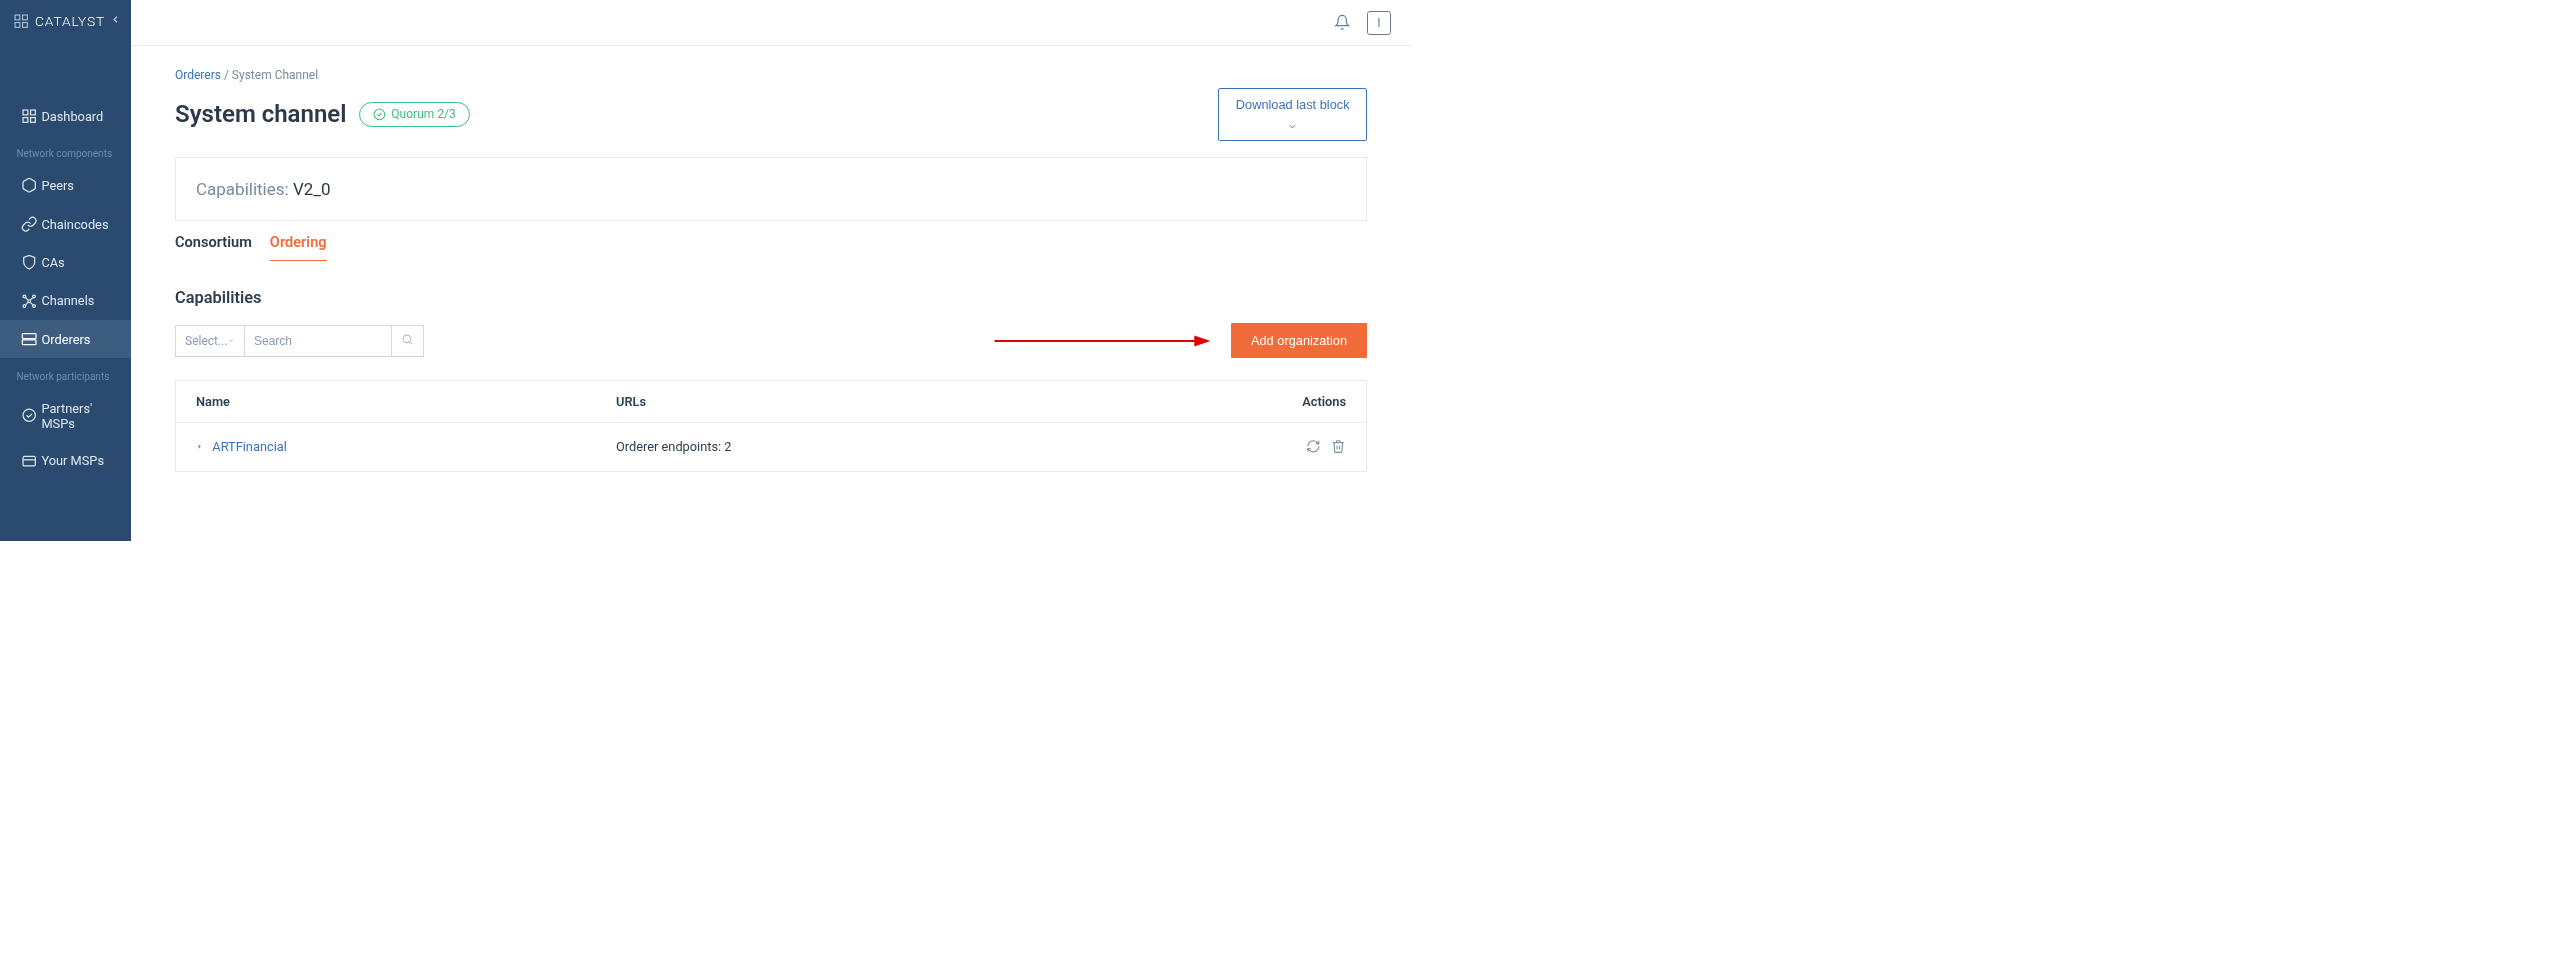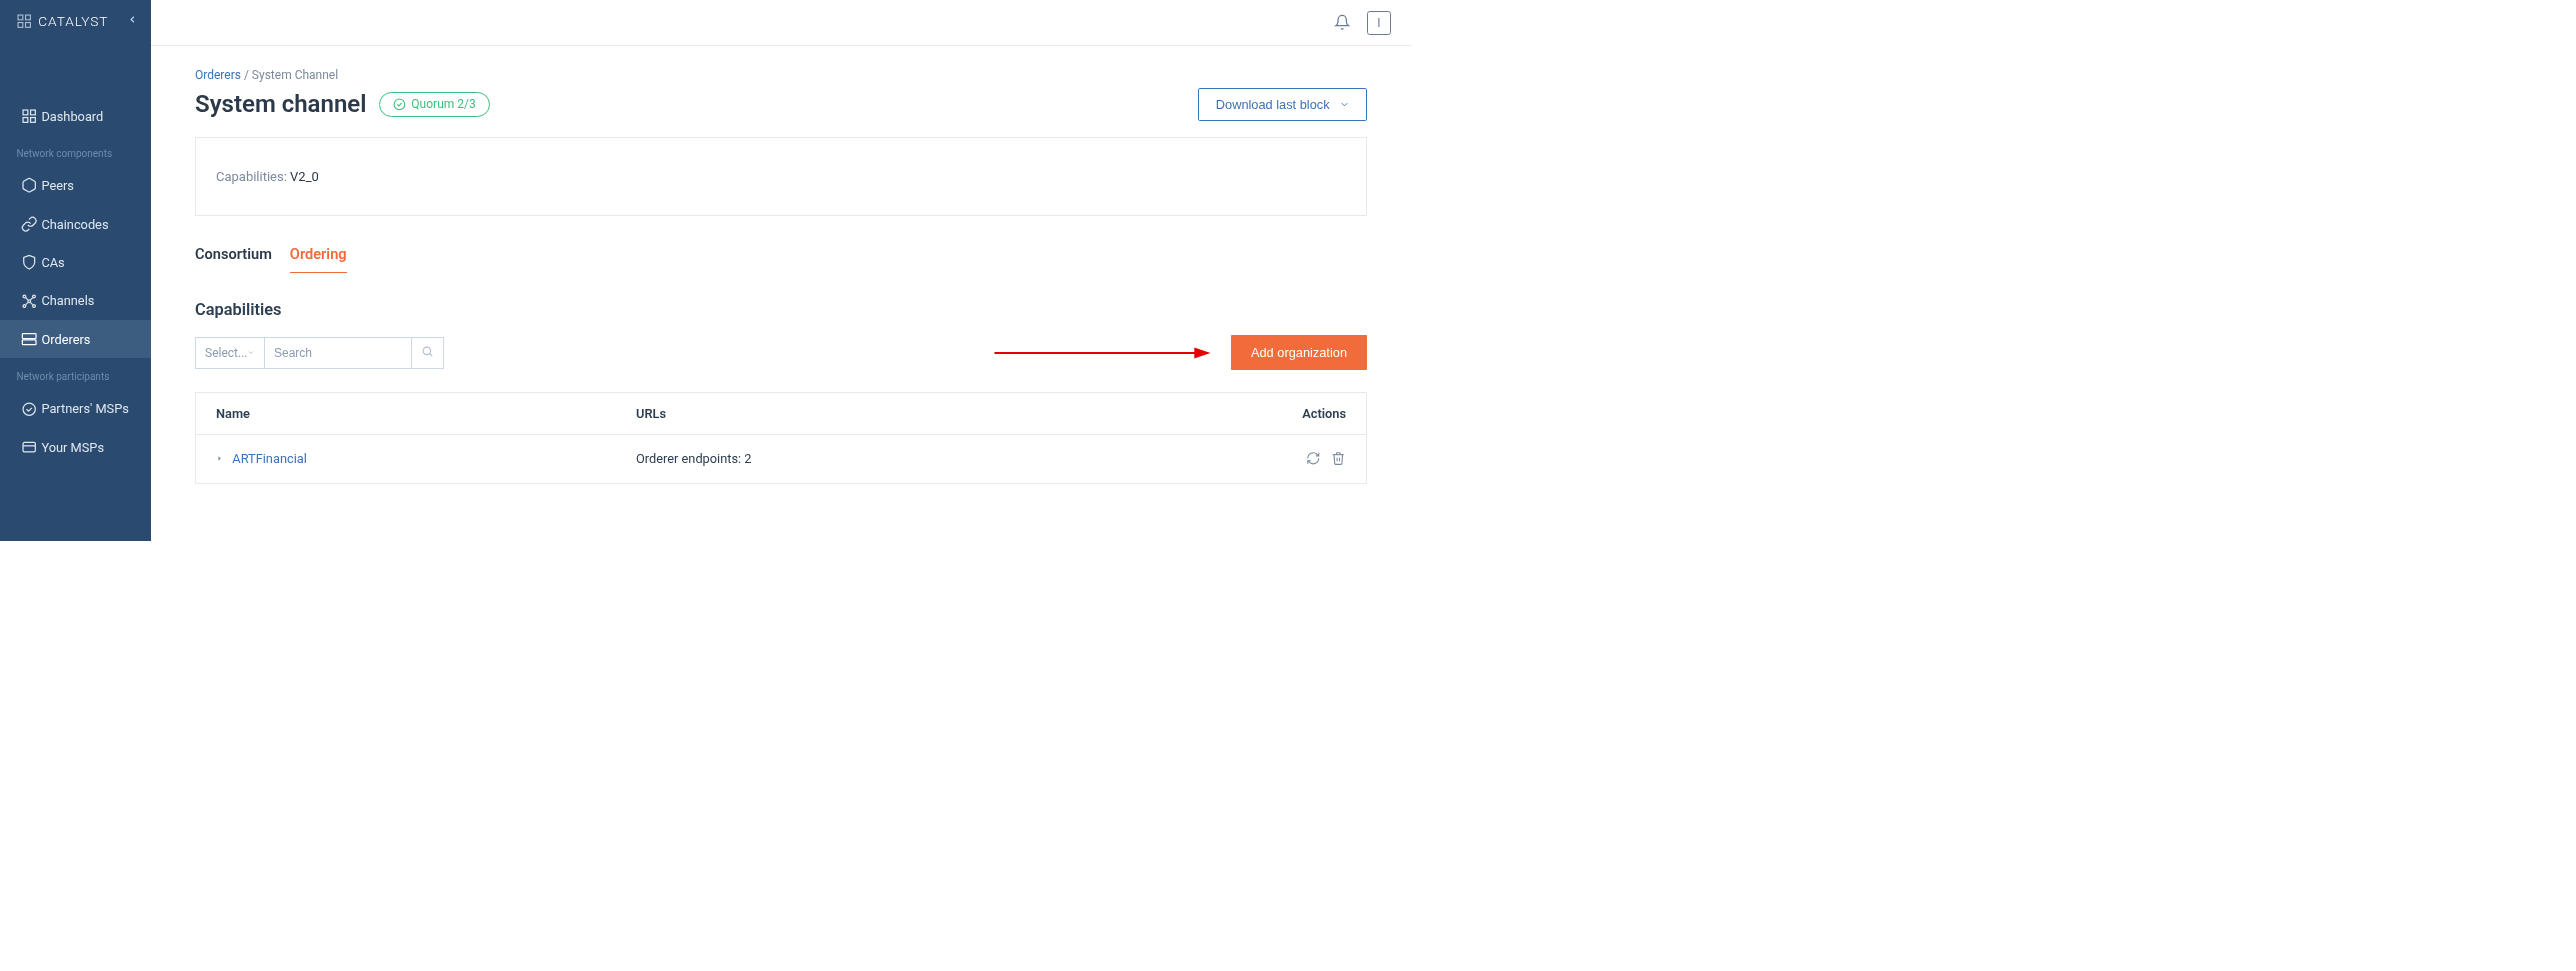--- a/index.html
+++ b/index.html
@@ -1,20 +1,20 @@
 <!DOCTYPE html>
 <html style="font-size:14.6px"><head>
 <meta charset="utf-8">
 <style>
 * { margin: 0; padding: 0; box-sizing: border-box; }
 body { font-family: -apple-system, BlinkMacSystemFont, "Segoe UI", Roboto, sans-serif; font-size: 12.8px; color: #2c3e50; background: #fff; }
 .app { display: flex; height: 541px; width: 1411px; }
 
 
-.sidebar { width: 151px; background: #2a4b6f; color: #fff; display: flex; flex-direction: column; flex-shrink: 0; }
+.sidebar { width: 131px; background: #2a4b6f; color: #fff; display: flex; flex-direction: column; flex-shrink: 0; align-items: center; }
 .sidebar-header { display: flex; align-items: center; padding: 12.8px 12.8px 12.8px 16.4px; gap: 5.5px; }
 .logo-mark { width: 16.4px; height: 16.4px; }
 .logo-text { font-size: 13.7px; font-weight: 300; letter-spacing: 0.9px; }
 .collapse-btn { margin-left: auto; cursor: pointer; }
 .sidebar-body { margin-top: 55px; }
 .nav-item { display: flex; align-items: center; gap: 4px; padding: 11px 21px; color: #e0e7ef; cursor: pointer; font-size: 12.8px; }
 .nav-item.active { background: #3d5d80; color: #fff; }
 .nav-item .nav-icon { width: 16.4px; height: 16.4px; flex-shrink: 0; }
 .nav-section { padding: 12.8px 16.4px 7.3px; color: #6e8bab; font-size: 10px; }
 
@@ -26,24 +26,24 @@
 
 
 .content { padding: 22px 44px; }
 .breadcrumb { font-size: 12px; color: #7b8a9c; margin-bottom: 5.5px; }
 .breadcrumb a { color: #3a74b8; text-decoration: none; }
 .page-head { display: flex; align-items: center; justify-content: space-between; margin-bottom: 16.4px; }
 .page-head-left { display: flex; align-items: center; gap: 12.8px; }
 .page-title { font-size: 24px; font-weight: 600; color: #2b3948; }
 .badge { border: 0.9px solid #3bbf7a; color: #3bbf7a; border-radius: 16.4px; padding: 4.6px 12.8px; font-size: 12px; display: flex; align-items: center; gap: 5.5px; }
 .badge svg { width: 12.8px; height: 12.8px; }
-.download-btn { border: 0.9px solid #3a74b8; color: #3a74b8; background: #fff; padding: 8.2px 16.4px; font-size: 12.8px; border-radius: 1.8px; cursor: pointer; display: flex; align-items: center; gap: 9px; }
+.download-btn { border: 0.9px solid #3a74b8; color: #3a74b8; background: #fff; padding: 8.2px 16.4px; font-size: 12.8px; border-radius: 1.8px; cursor: pointer; display: flex; align-items: center; gap: 9px; flex-direction: column; }
 .download-btn svg { width: 11px; height: 11px; }
 
-.info-box { border: 0.9px solid #e5eaef; padding: 31px 20px; margin-bottom: 29px; color: #7b8a9c; font-size: 13px; }
+.info-box { border: 0.9px solid #e5eaef; padding: 21px 20px; margin-bottom: 12px; color: #7b8a9c; font-size: 17px; }
 .info-box .val { color: #2b3948; }
 
 .tabs { display: flex; gap: 18px; border-bottom: 0.9px solid transparent; margin-bottom: 25.6px; }
 .tab { padding: 0 0 9px 0; font-size: 14.6px; font-weight: 600; color: #2b3948; cursor: pointer; }
 .tab.active { color: #f26b3a; border-bottom: 1.8px solid #f26b3a; }
 
 .section-title { font-size: 16.4px; font-weight: 600; margin-bottom: 16.4px; }
 
 .filter-row { display: flex; align-items: center; justify-content: space-between; margin-bottom: 22px; }
 .filter-left { display: flex; }

